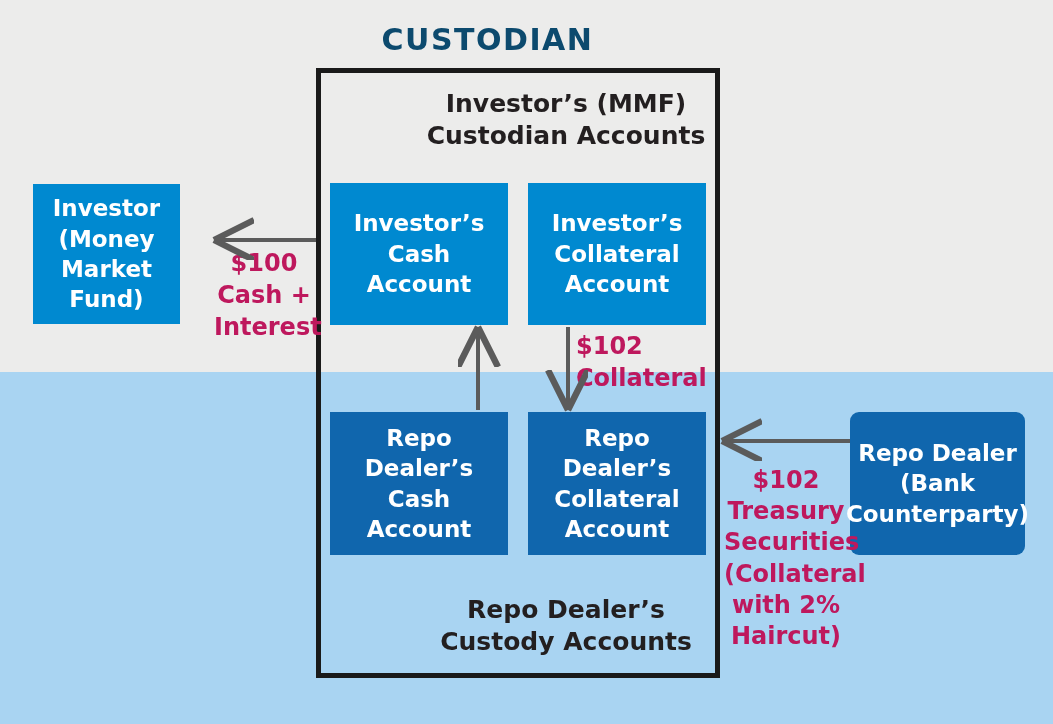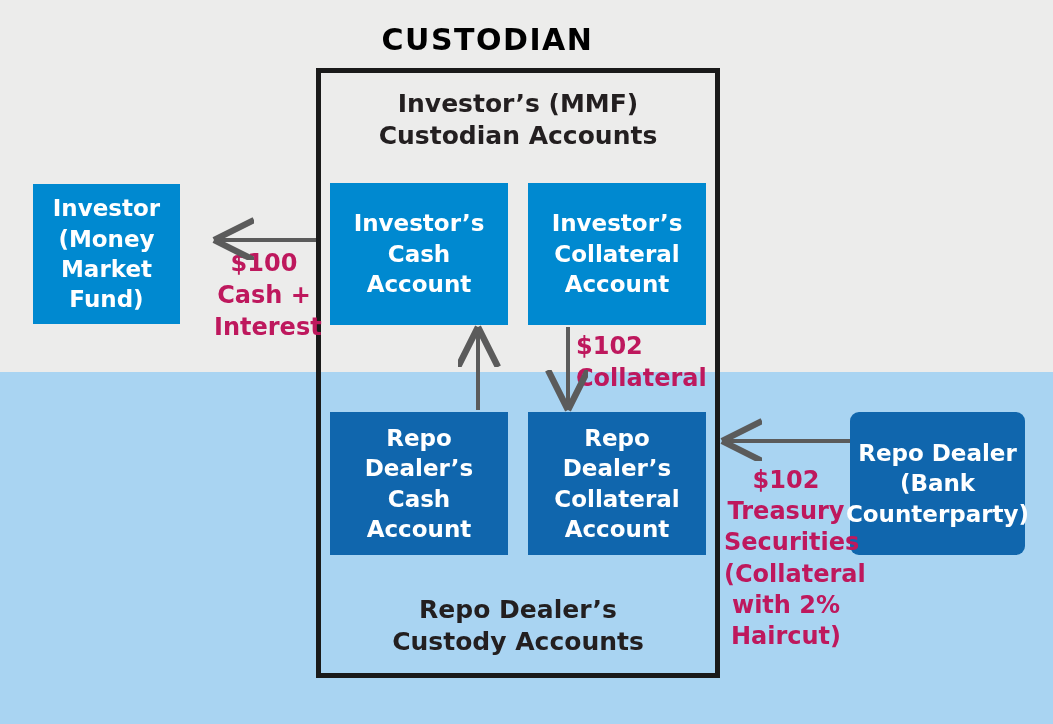--- a/index.html
+++ b/index.html
@@ -27,21 +27,21 @@
     left: 0; top: 372px;
     width: 1053px; height: 352px;
     background: #a9d4f2;
   }
   
   .heading {
     position: absolute;
     left: 0; top: 22px;
     width: 975px;
     text-align: center;
-    color: #000000;
+    color: #0c4a6e;
     font-size: 30px;
     font-weight: 700;
     letter-spacing: 1.5px;
   }
   
   .custodian-box {
     position: absolute;
     left: 316px; top: 68px;
     width: 404px; height: 610px;
     border: 5px solid #1a1a1a;
@@ -49,20 +49,21 @@
     background: transparent;
   }
   
   .caption {
     position: absolute;
     text-align: center;
     color: #231f20;
     font-size: 25px;
     font-weight: 600;
     line-height: 1.28;
+    margin-left: 48px;
   }
   .caption-top {
     left: 322px; top: 88px;
     width: 392px;
   }
   .caption-bottom {
     left: 322px; top: 594px;
     width: 392px;
   }
   

